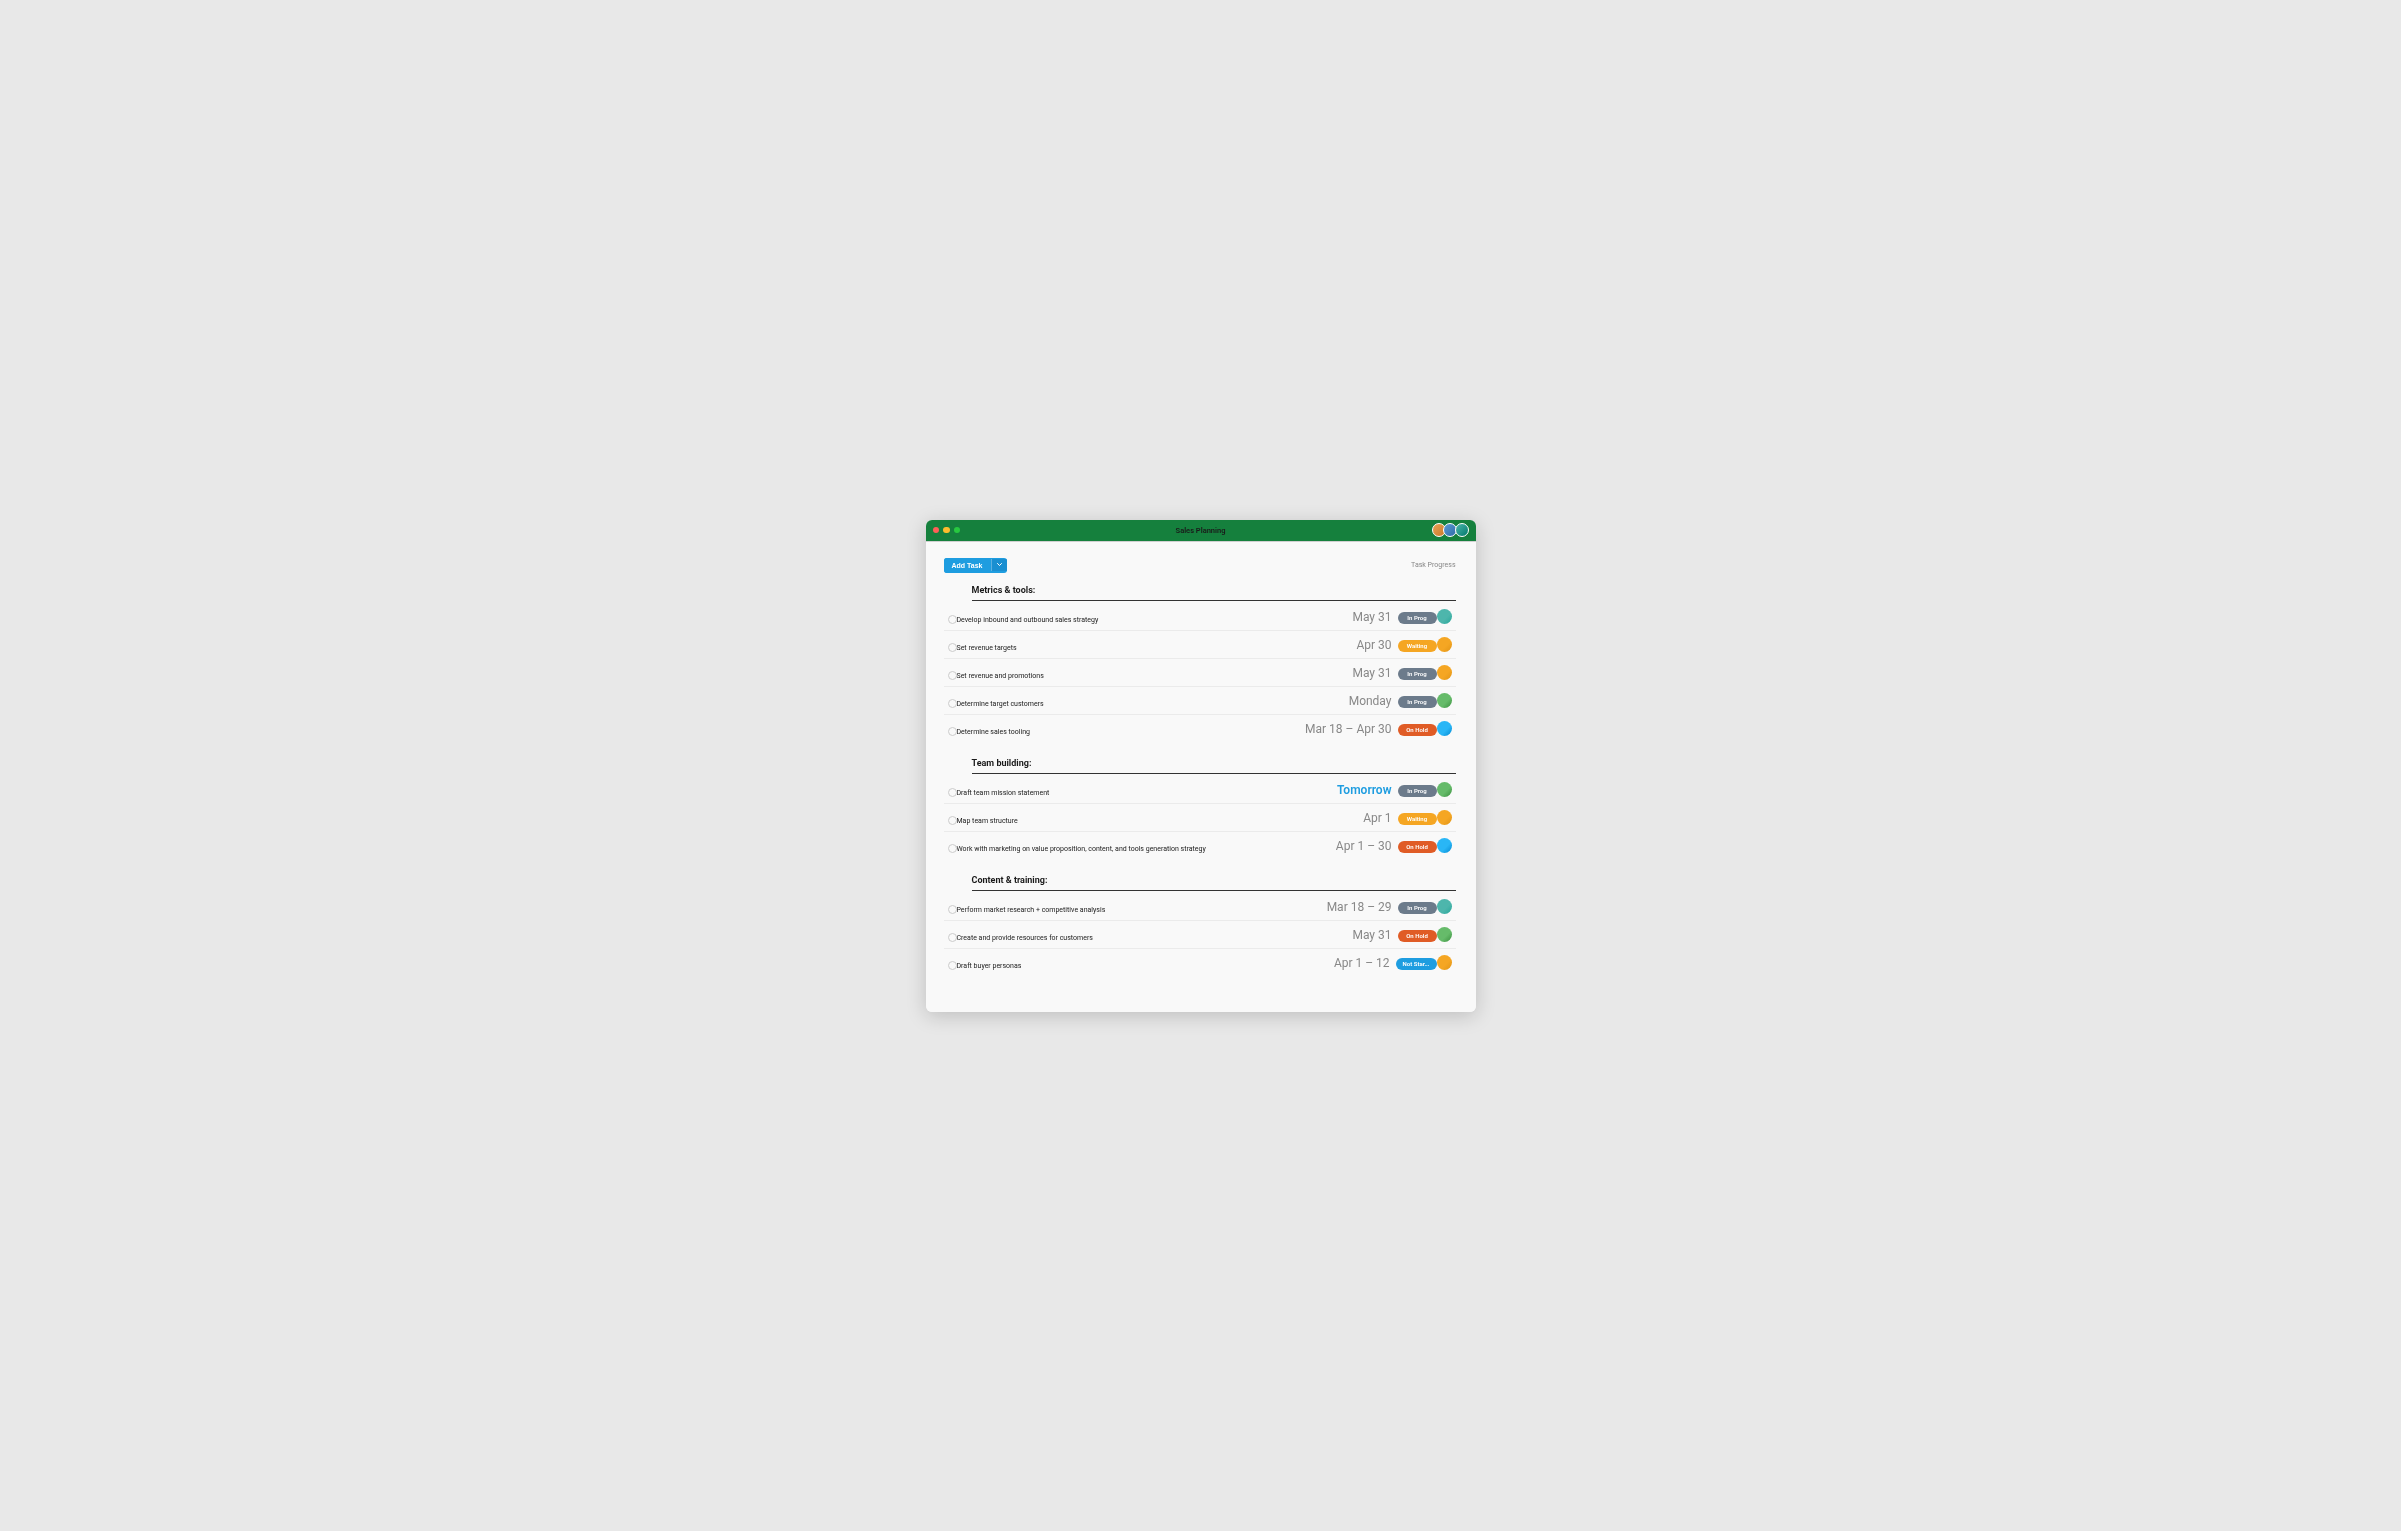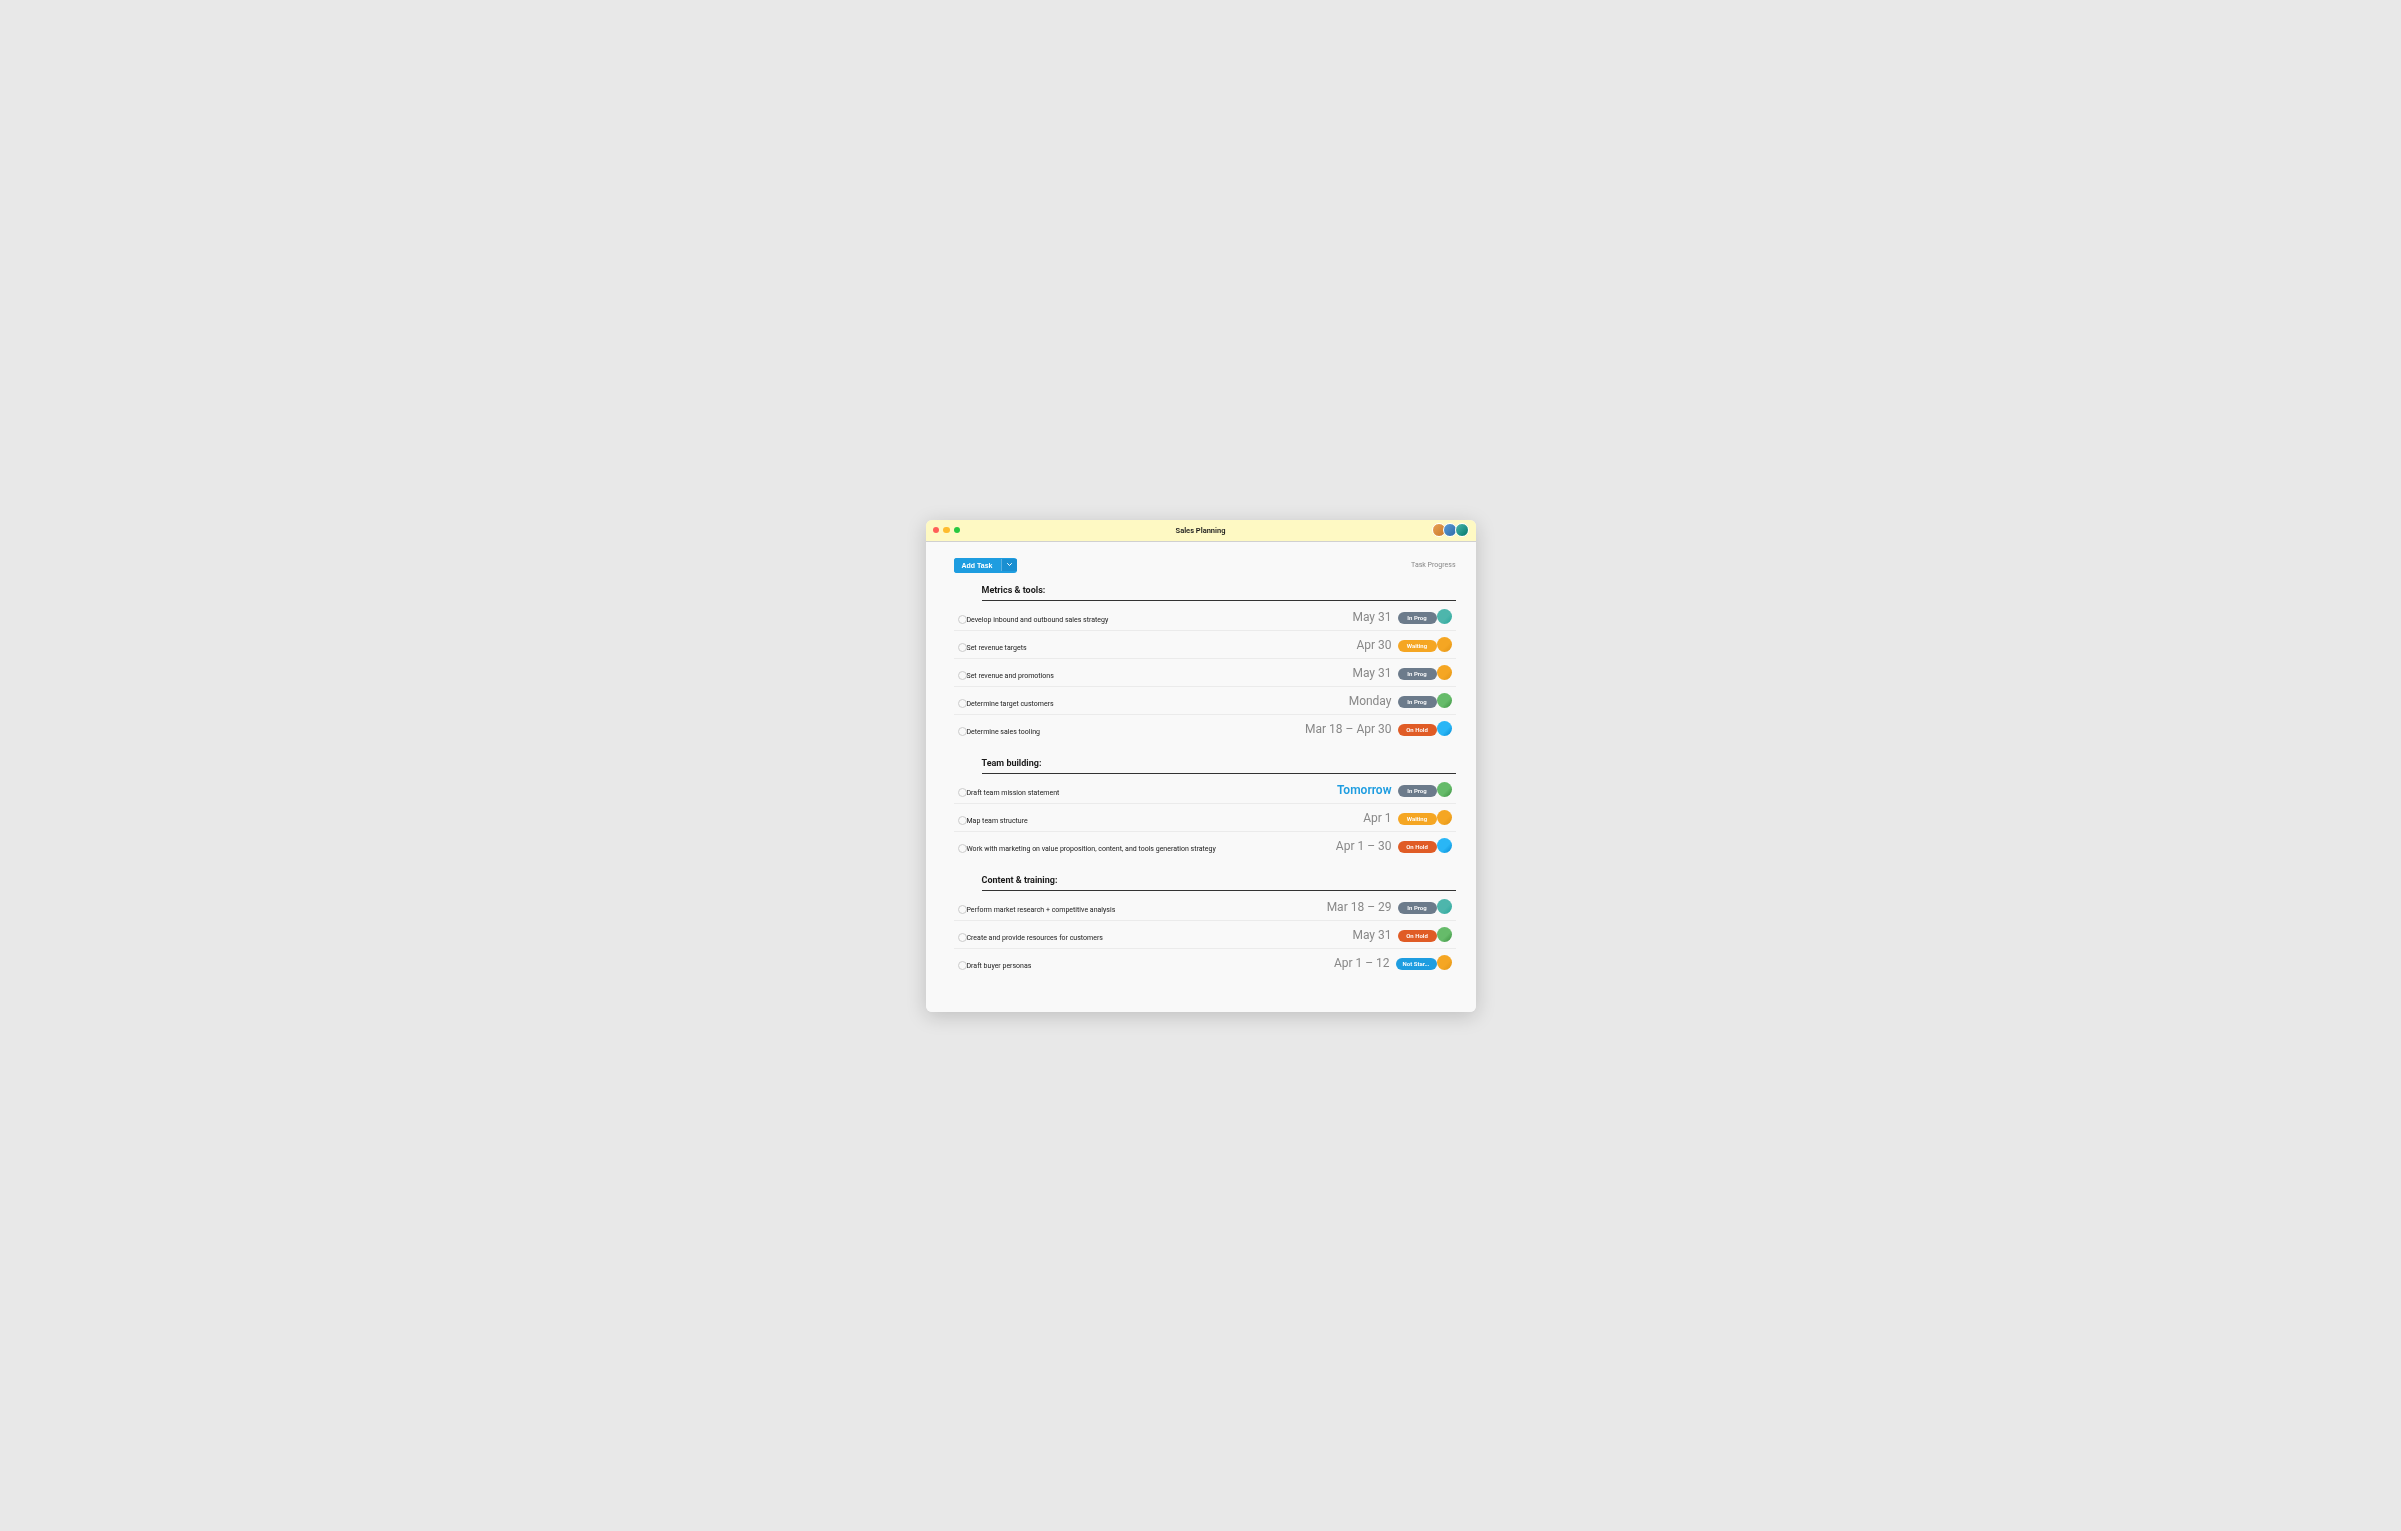--- a/index.html
+++ b/index.html
@@ -15,21 +15,21 @@
 
     .window {
       width: 550px;
       background: #f5f5f7;
       border-radius: 6px;
       box-shadow: 0 4px 20px rgba(0,0,0,0.18);
       overflow: hidden;
     }
 
     .titlebar {
-      background: #fef9c3;
+      background: #15803d;
       height: 22px;
       display: flex;
       align-items: center;
       padding: 8px 7px;
       border-bottom: 0.5px solid #d0d0d0;
       position: relative;
     }
 
     .traffic-lights {
       display: flex;
@@ -56,21 +56,21 @@
     }
 
     .titlebar-avatars {
       margin-left: auto;
       display: flex;
       gap: -3px;
     }
 
     .main-content {
       background: #f9f9f9;
-      padding: 16px 20px 20px 28px;
+      padding: 16px 20px 20px 18px;
     }
 
     .toolbar {
       display: flex;
       align-items: center;
       justify-content: space-between;
       margin-bottom: 12px;
     }
 
     .add-task-btn {

